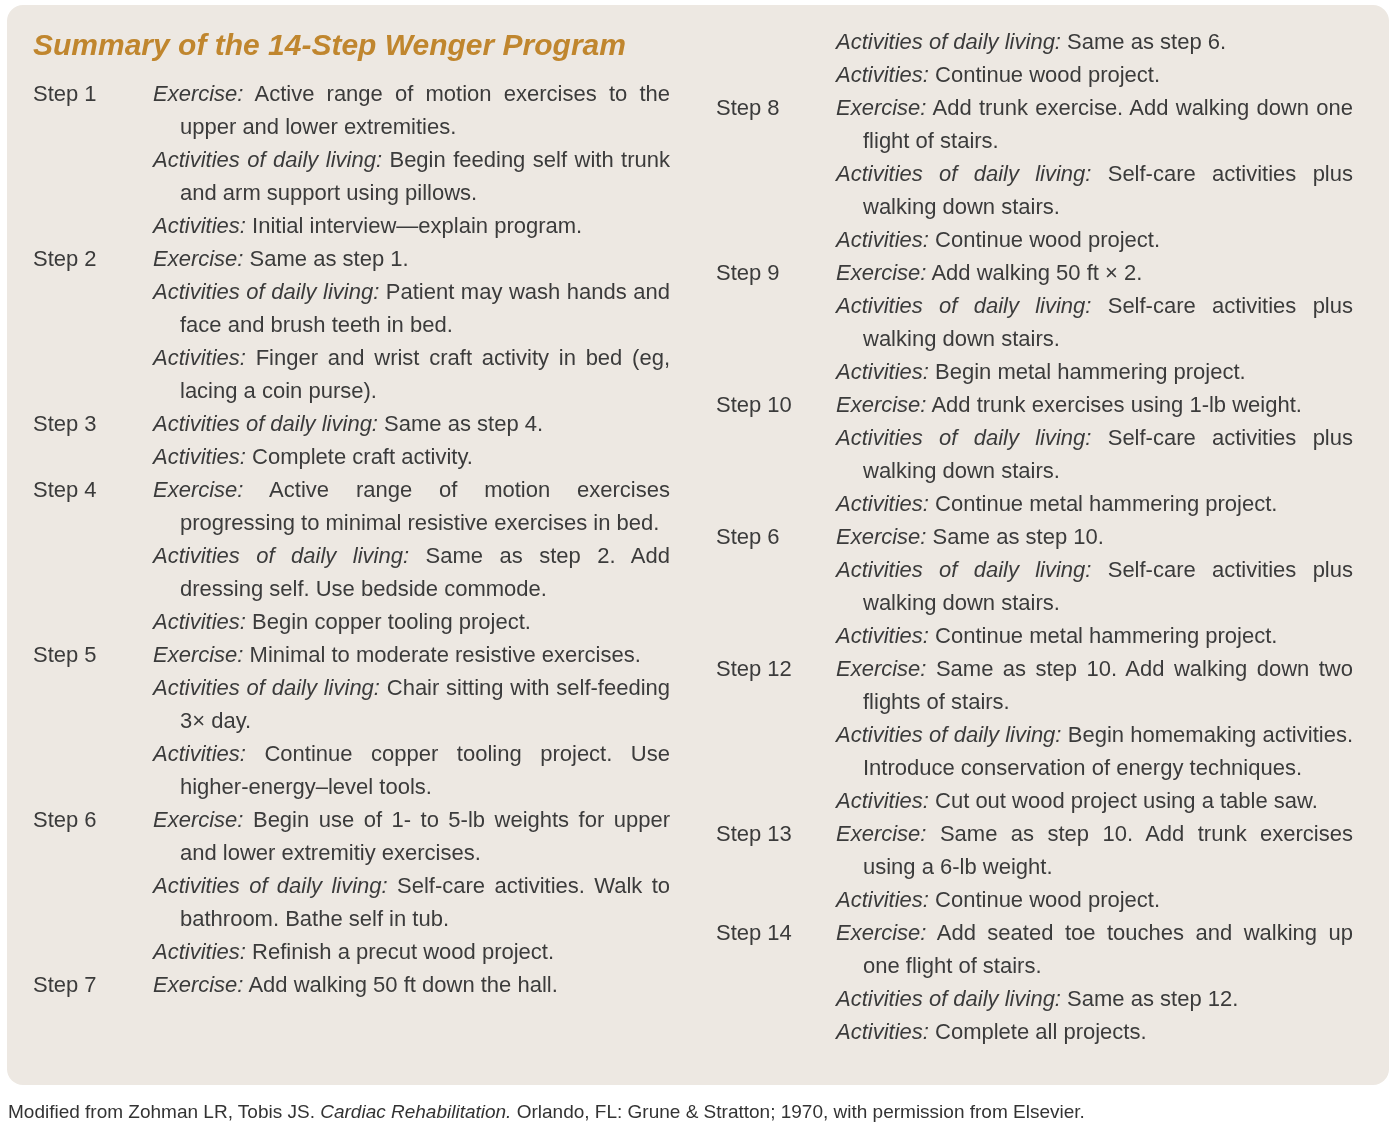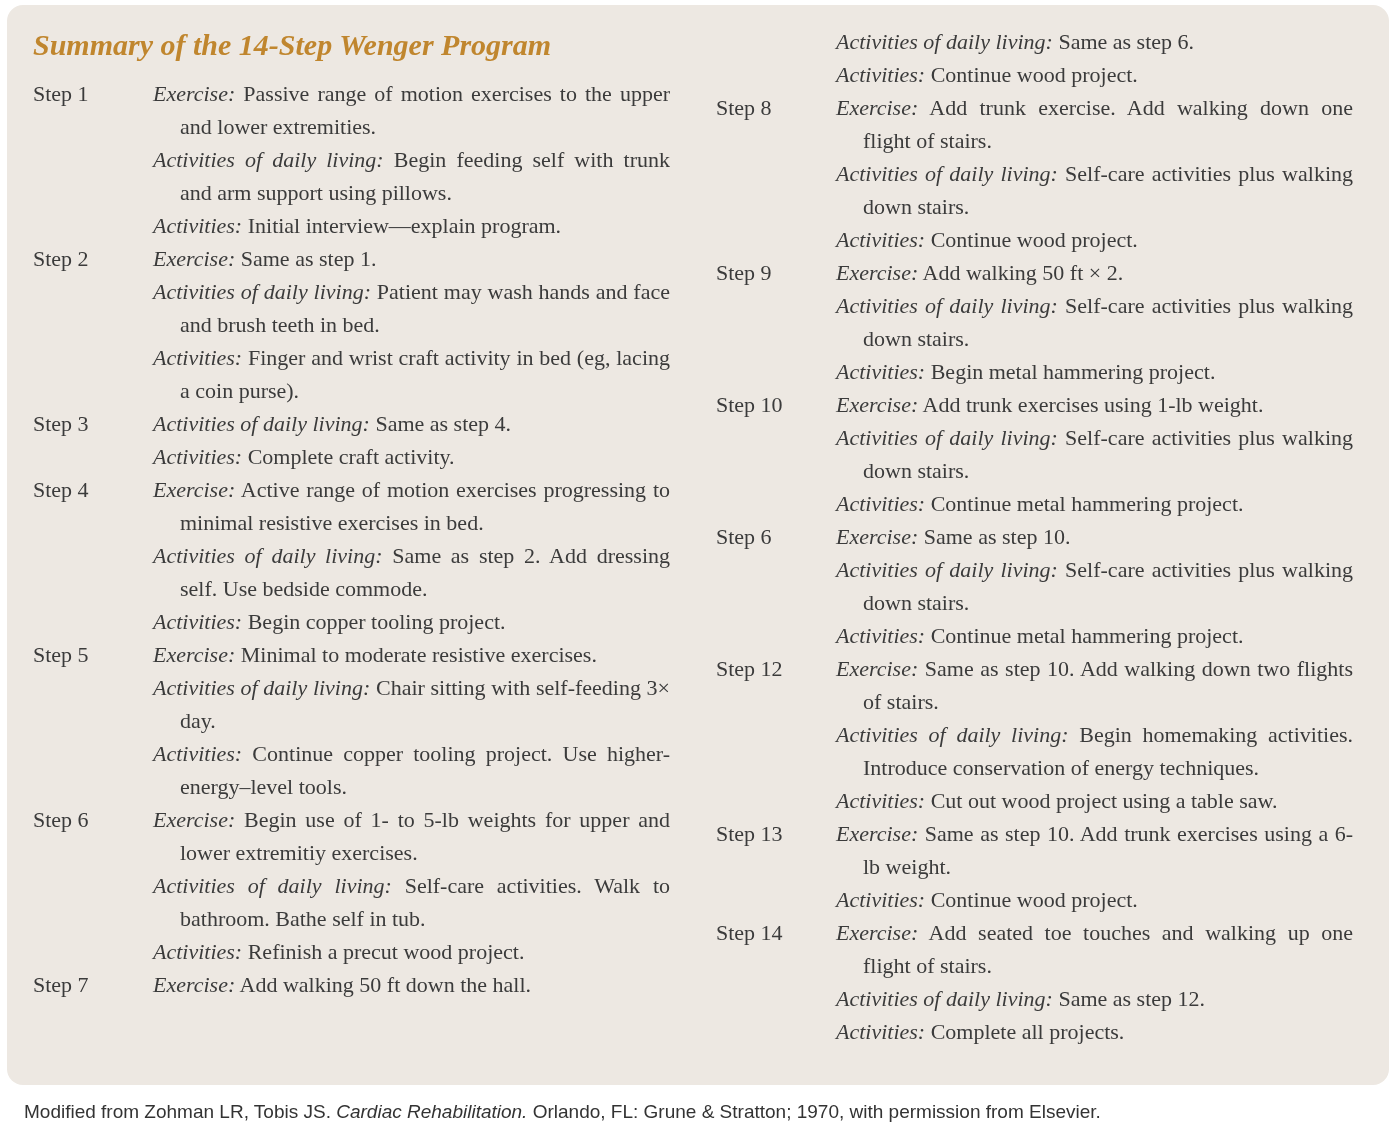--- a/index.html
+++ b/index.html
@@ -15,21 +15,20 @@
   .panel {
     position: absolute;
     left: 7px;
     top: 5px;
     right: 6px;
     height: 1080px;
     background: #ede8e2;
     border-radius: 16px;
     padding: 20px 36px 0 26px;
     box-sizing: border-box;
-    font-family: Liberation Serif, serif;
   }
   .columns { display: flex; gap: 46px; }
   .col { flex: 1 1 0; min-width: 0; }
   .title {
     font-size: 30px;
     font-weight: bold;
     font-style: italic;
     color: #c0862e;
     margin: 0 0 12px 0;
     line-height: 40px;
@@ -52,37 +51,36 @@
   }
   .lead { font-style: italic; }
   .footer {
     position: absolute;
     left: 8px;
     top: 1100px;
     font-size: 19px;
     line-height: 24px;
     color: #333333;
     white-space: nowrap;
-    margin-left: 16px;
   }
   .it { font-style: italic; }
 </style>
 </head>
 <body>
 
 <div class="page">
   <div class="panel">
     <div class="columns">
       <div class="col">
         <h1 class="title">Summary of the 14-Step Wenger Program</h1>
         <div class="steps">
             <div class="step">
               <div class="step-label">Step 1</div>
               <div class="step-body">
-                <p class="entry"><span class="lead">Exercise:</span><span> Passive range of motion exercises to the upper and lower extremities.</span></p>
+                <p class="entry"><span class="lead">Exercise:</span><span> Active range of motion exercises to the upper and lower extremities.</span></p>
                 <p class="entry"><span class="lead">Activities of daily living:</span><span> Begin feeding self with trunk and arm support using pillows.</span></p>
                 <p class="entry"><span class="lead">Activities:</span><span> Initial interview—explain program.</span></p>
               </div>
             </div>
             <div class="step">
               <div class="step-label">Step 2</div>
               <div class="step-body">
                 <p class="entry"><span class="lead">Exercise:</span><span> Same as step 1.</span></p>
                 <p class="entry"><span class="lead">Activities of daily living:</span><span> Patient may wash hands and face and brush teeth in bed.</span></p>
                 <p class="entry"><span class="lead">Activities:</span><span> Finger and wrist craft activity in bed (eg, lacing a coin purse).</span></p>

